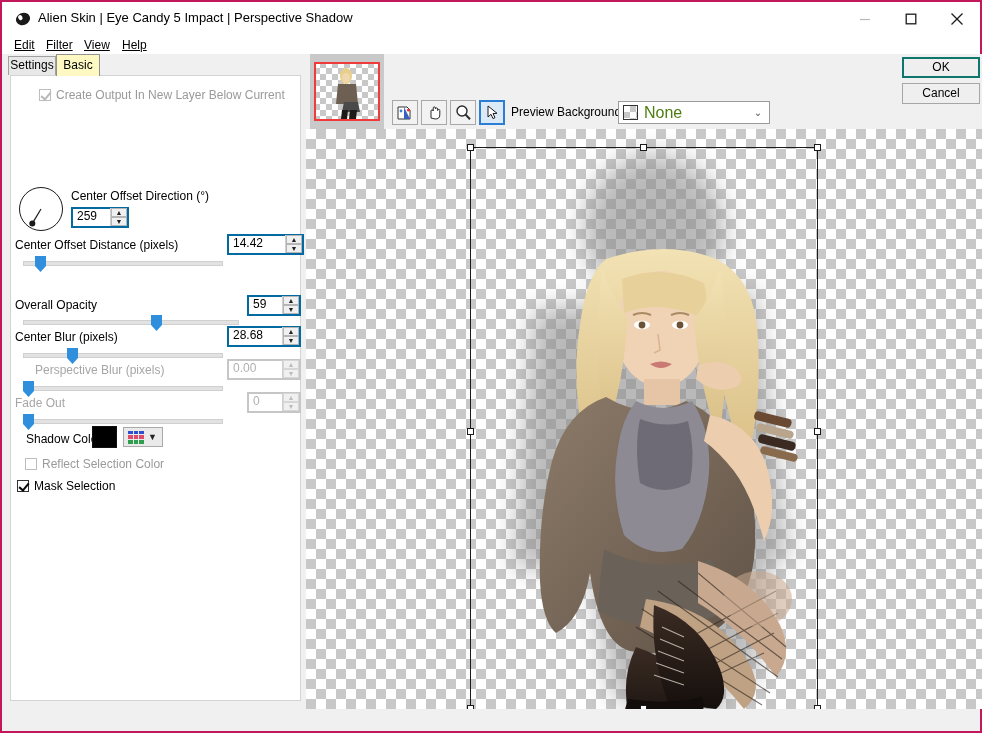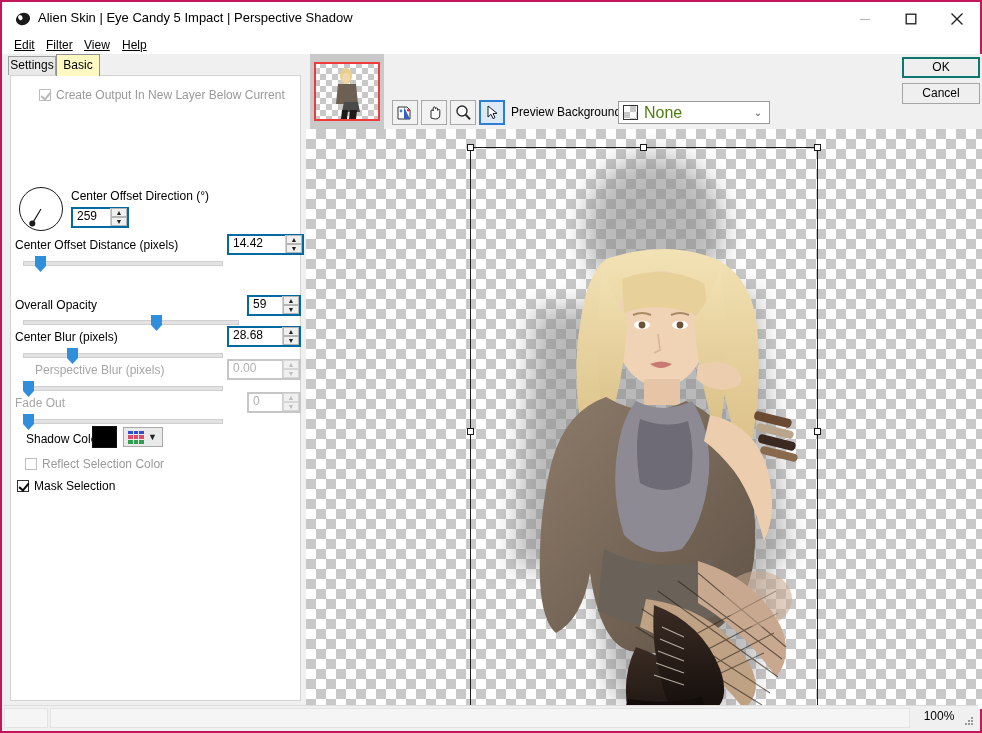--- a/index.html
+++ b/index.html
@@ -562,31 +562,14 @@
     <span class="handle" style="left:161px;top:15px;"></span>
     <span class="handle" style="left:334px;top:15px;"></span>
     <span class="handle" style="left:508px;top:15px;"></span>
     <span class="handle" style="left:161px;top:299px;"></span>
     <span class="handle" style="left:508px;top:299px;"></span>
     <span class="handle" style="left:161px;top:576px;"></span>
     <span class="handle" style="left:334px;top:576px;"></span>
     <span class="handle" style="left:508px;top:576px;"></span>
   </div>
 
-  <div class="statusbar">
-    <div class="status-cell" style="left:0px;width:44px;"></div>
-    <div class="status-cell" style="left:46px;width:860px;"></div>
-    <div class="status-zoom" style="left:906px;width:58px;">100%</div>
-    <span class="grip">
-      <svg width="12" height="12" viewBox="0 0 12 12">
-        <g fill="#9a9a9a">
-          <rect x="9" y="3" width="2" height="2"></rect>
-            <rect x="6" y="6" width="2" height="2"></rect>
-          <rect x="9" y="6" width="2" height="2"></rect>
-            <rect x="3" y="9" width="2" height="2"></rect>
-          <rect x="6" y="9" width="2" height="2"></rect>
-            <rect x="9" y="9" width="2" height="2"></rect>
-        </g>
-      </svg>
-    </span>
-  </div>
 
 </div>
 
 </body></html>

